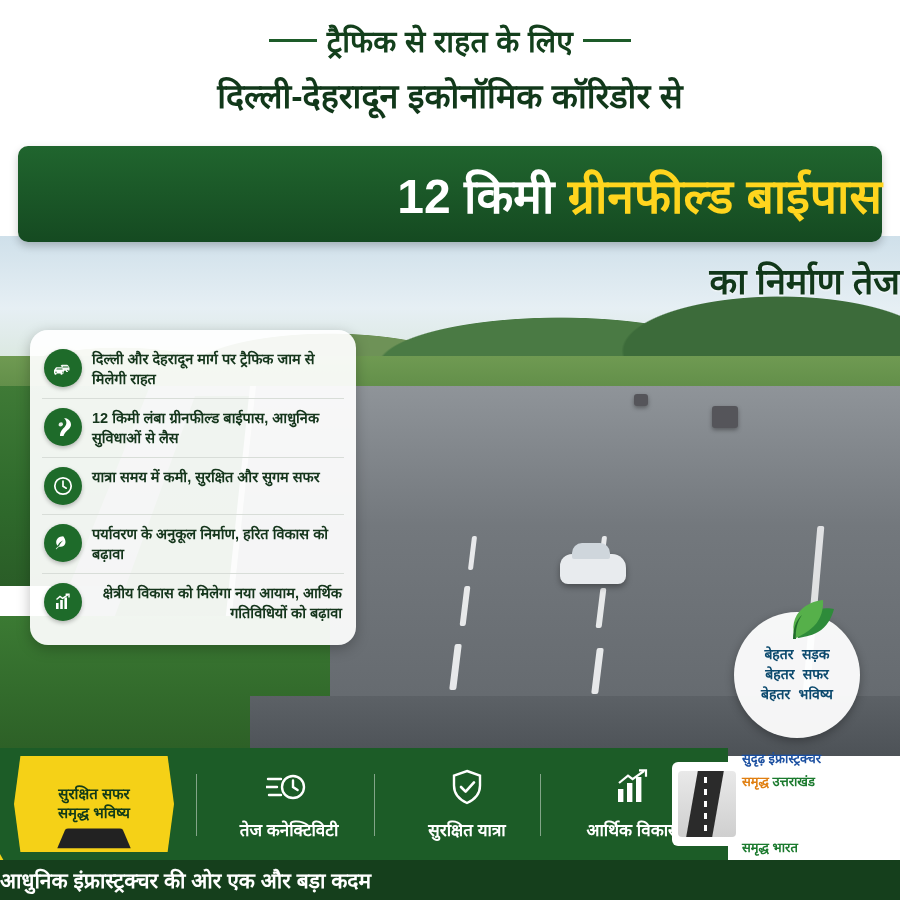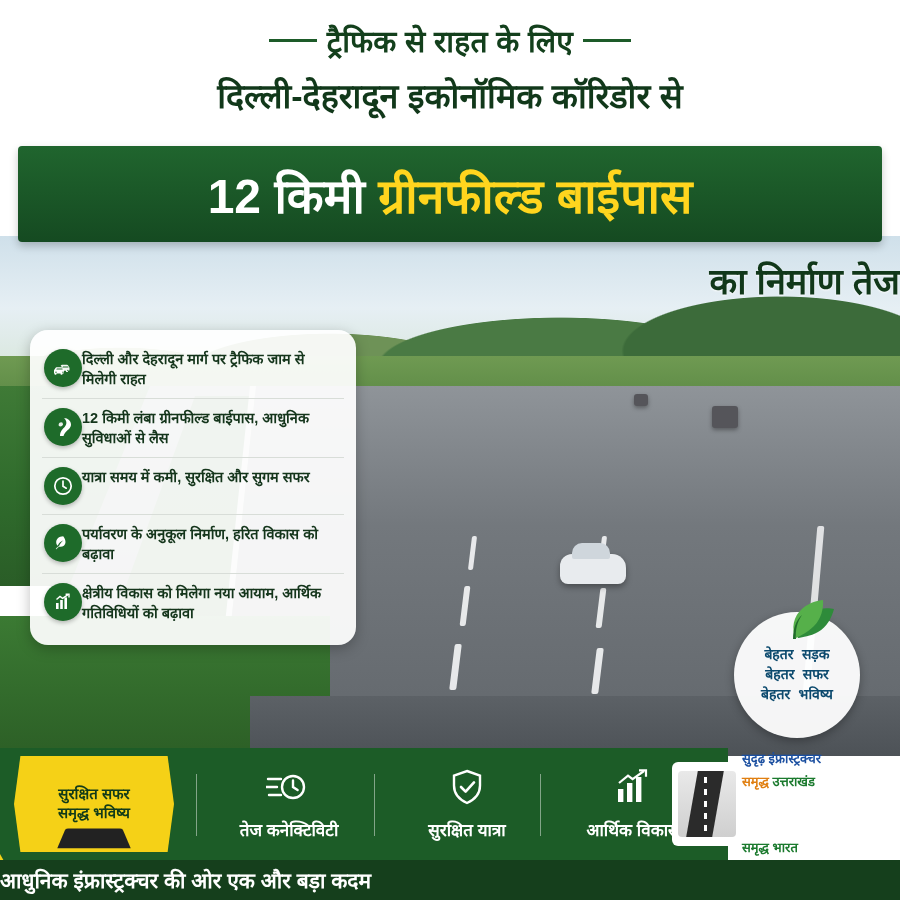--- a/index.html
+++ b/index.html
@@ -33,23 +33,23 @@
     vertical-align:middle;margin:0 10px 8px 10px;
   }
   .line2{
     position:absolute;top:72px;left:0;width:900px;
     text-align:center;
     font-size:34px;font-weight:bold;color:#11381a;
   }
   .greenbar{
     position:absolute;top:146px;left:18px;width:864px;height:96px;
     background:linear-gradient(180deg,#20652e 0%, #154a21 100%);
-    border-radius:4px;
+    border-radius:10px;
     box-shadow:0 4px 8px rgba(0,0,0,0.22);
-    display:flex;align-items:center;justify-content:center;
+    display:flex;align-items:center;justify-content:flex-end;
   }
   .greenbar .txt{
     font-size:48px;font-weight:bold;color:#ffffff;white-space:nowrap;
   }
   .greenbar .hl{color:#ffd51e;}
   .line4{
     position:absolute;top:256px;left:0;width:900px;
     text-align:right;
     font-size:36px;font-weight:bold;color:#11381a;
     text-shadow:0 1px 2px rgba(255,255,255,0.9);
@@ -129,25 +129,25 @@
   
   .card{
     position:absolute;left:30px;top:330px;width:302px;
     background:rgba(255,255,255,0.93);
     border-radius:18px;
     box-shadow:0 4px 14px rgba(0,0,0,0.25);
     padding:10px 12px 12px 12px;
     z-index:6;
   }
   .feat{
-    display:flex;align-items:flex-start;
+    display:flex;align-items:flex-start;gap:10px;
     padding:9px 2px 9px 2px;
     border-bottom:1px solid #d8ddd8;
   }
-  .feat:last-child{border-bottom:none;}
+  .feat:last-child{border-bottom:none;text-align:right;}
   .feat .ic{
     flex:0 0 auto;width:38px;height:38px;border-radius:50%;
     background:#1e6b2a;
     display:flex;align-items:center;justify-content:center;
     box-shadow:0 2px 4px rgba(0,0,0,0.25);
   }
   .feat .ic svg{display:block;}
   .feat .tx{
     font-size:14.5px;line-height:1.35;color:#14351b;font-weight:bold;
     padding-top:1px;

